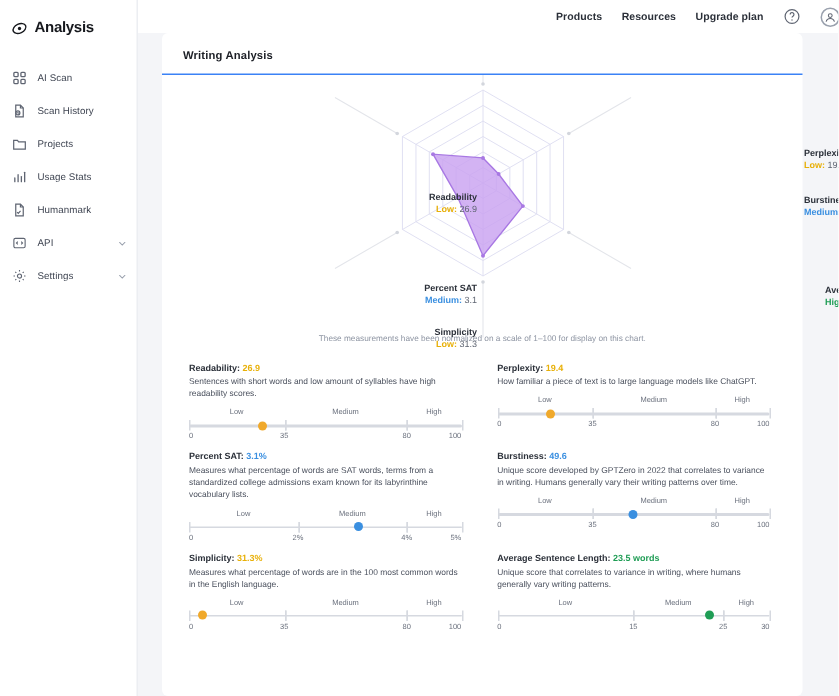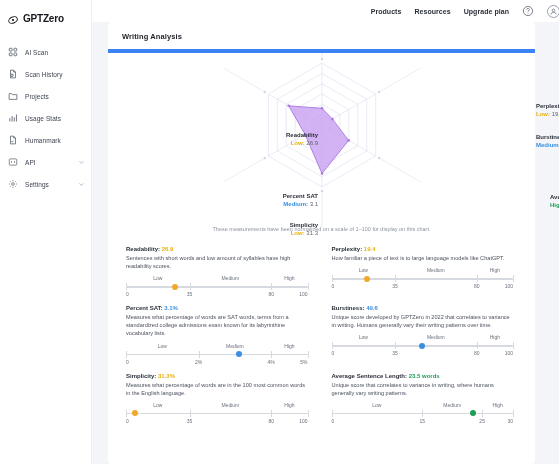--- a/index.html
+++ b/index.html
@@ -81,21 +81,21 @@
   }
   .panel {
     background: #ffffff;
     border-radius: 4px;
     height: 100%;
     padding: 10px 0 0 0;
   }
   .panel-title {
     font-size: 7.5px; font-weight: bold; color: #1c1f26;
     padding: 0 0 8px 14px;
-    border-bottom: 4px solid #3b82f6;
+    border-bottom: 1px solid #3b82f6;
     letter-spacing: 0.1px;
   }
 
   
   .radar-wrap {
     position: relative; height: 175px; width: 100%;
   }
   .radar-svg { position: absolute; left: 0; top: 0; }
   .radar-label {
     position: absolute; font-size: 6px; line-height: 1.35;
@@ -161,21 +161,21 @@
 <body>
 
 <aside class="sidebar">
   <div class="brand">
     <span class="brand-mark">
       <svg viewBox="0 0 24 24" fill="none" stroke="#15171c" stroke-width="1.8">
         <ellipse cx="12" cy="12" rx="9" ry="6" transform="rotate(-25 12 12)"></ellipse>
         <circle cx="12" cy="12" r="2.2" fill="#15171c" stroke="none"></circle>
       </svg>
     </span>
-    <span class="brand-name">GPTZero</span>
+    <span class="brand-name">Analysis</span>
   </div>
 
   <nav class="nav">
     <div class="nav-item">
       <span class="nav-icon">
         <svg viewBox="0 0 16 16" fill="none" stroke="currentColor" stroke-width="1.4">
           <rect x="2" y="2" width="4.5" height="4.5" rx="1"></rect>
             <rect x="9.5" y="2" width="4.5" height="4.5" rx="1"></rect>
           <rect x="2" y="9.5" width="4.5" height="4.5" rx="1"></rect>
             <rect x="9.5" y="9.5" width="4.5" height="4.5" rx="1"></rect>

